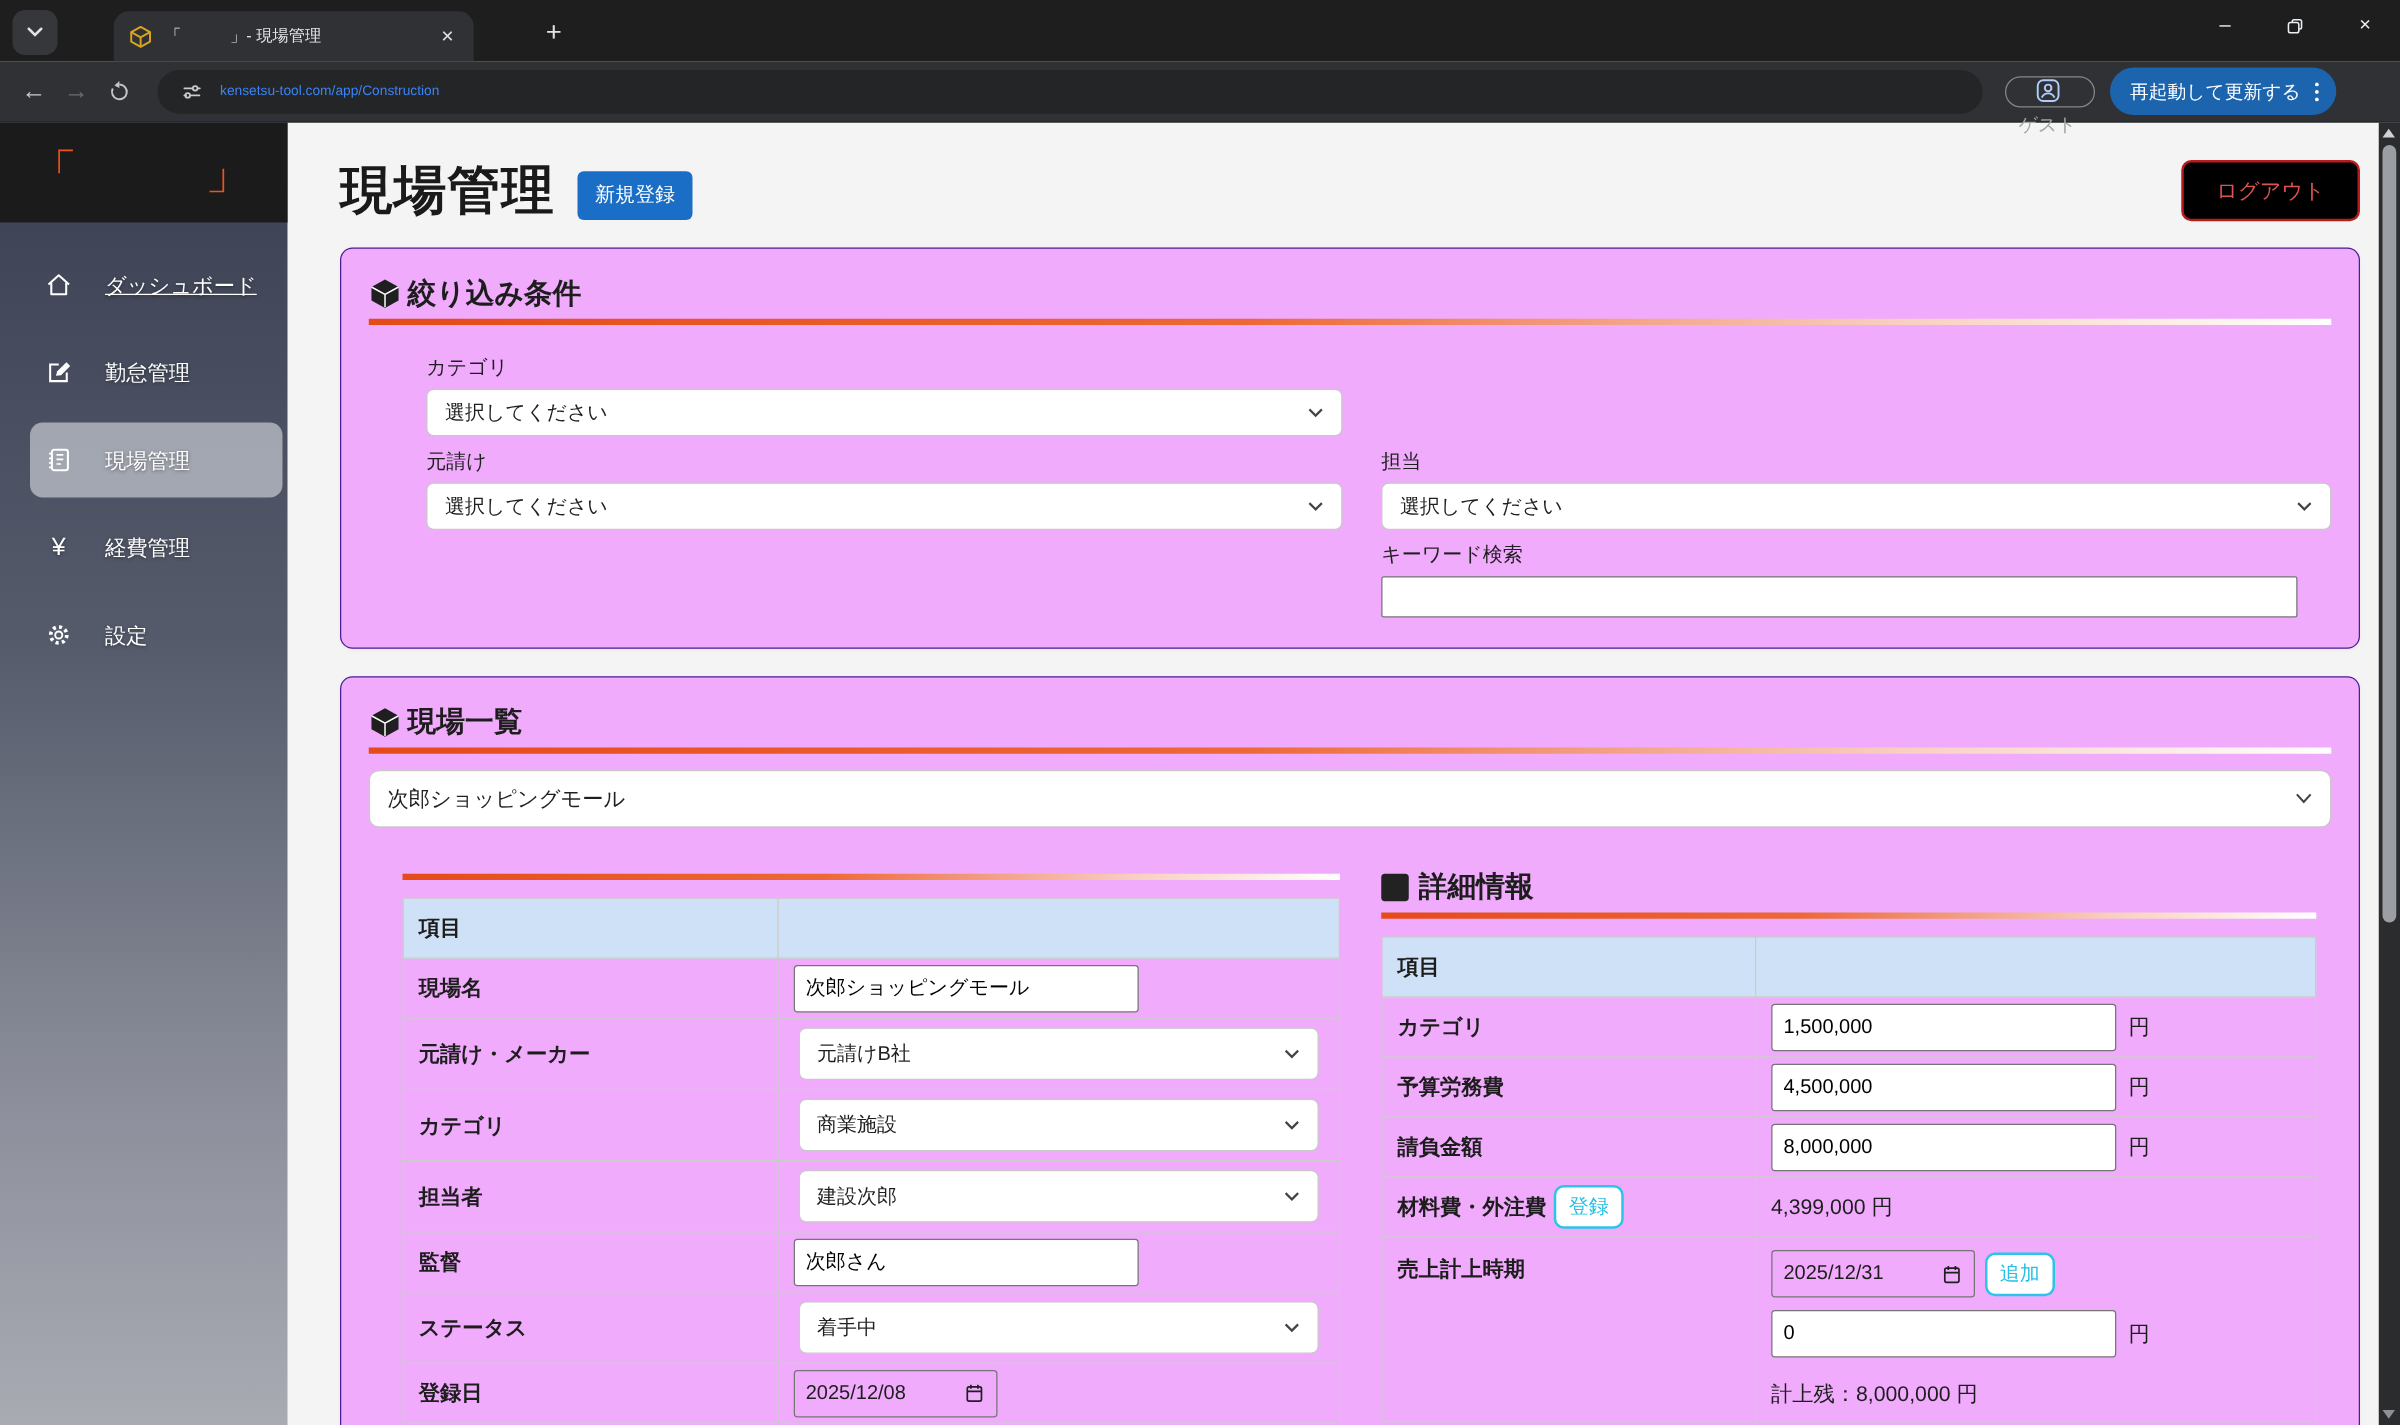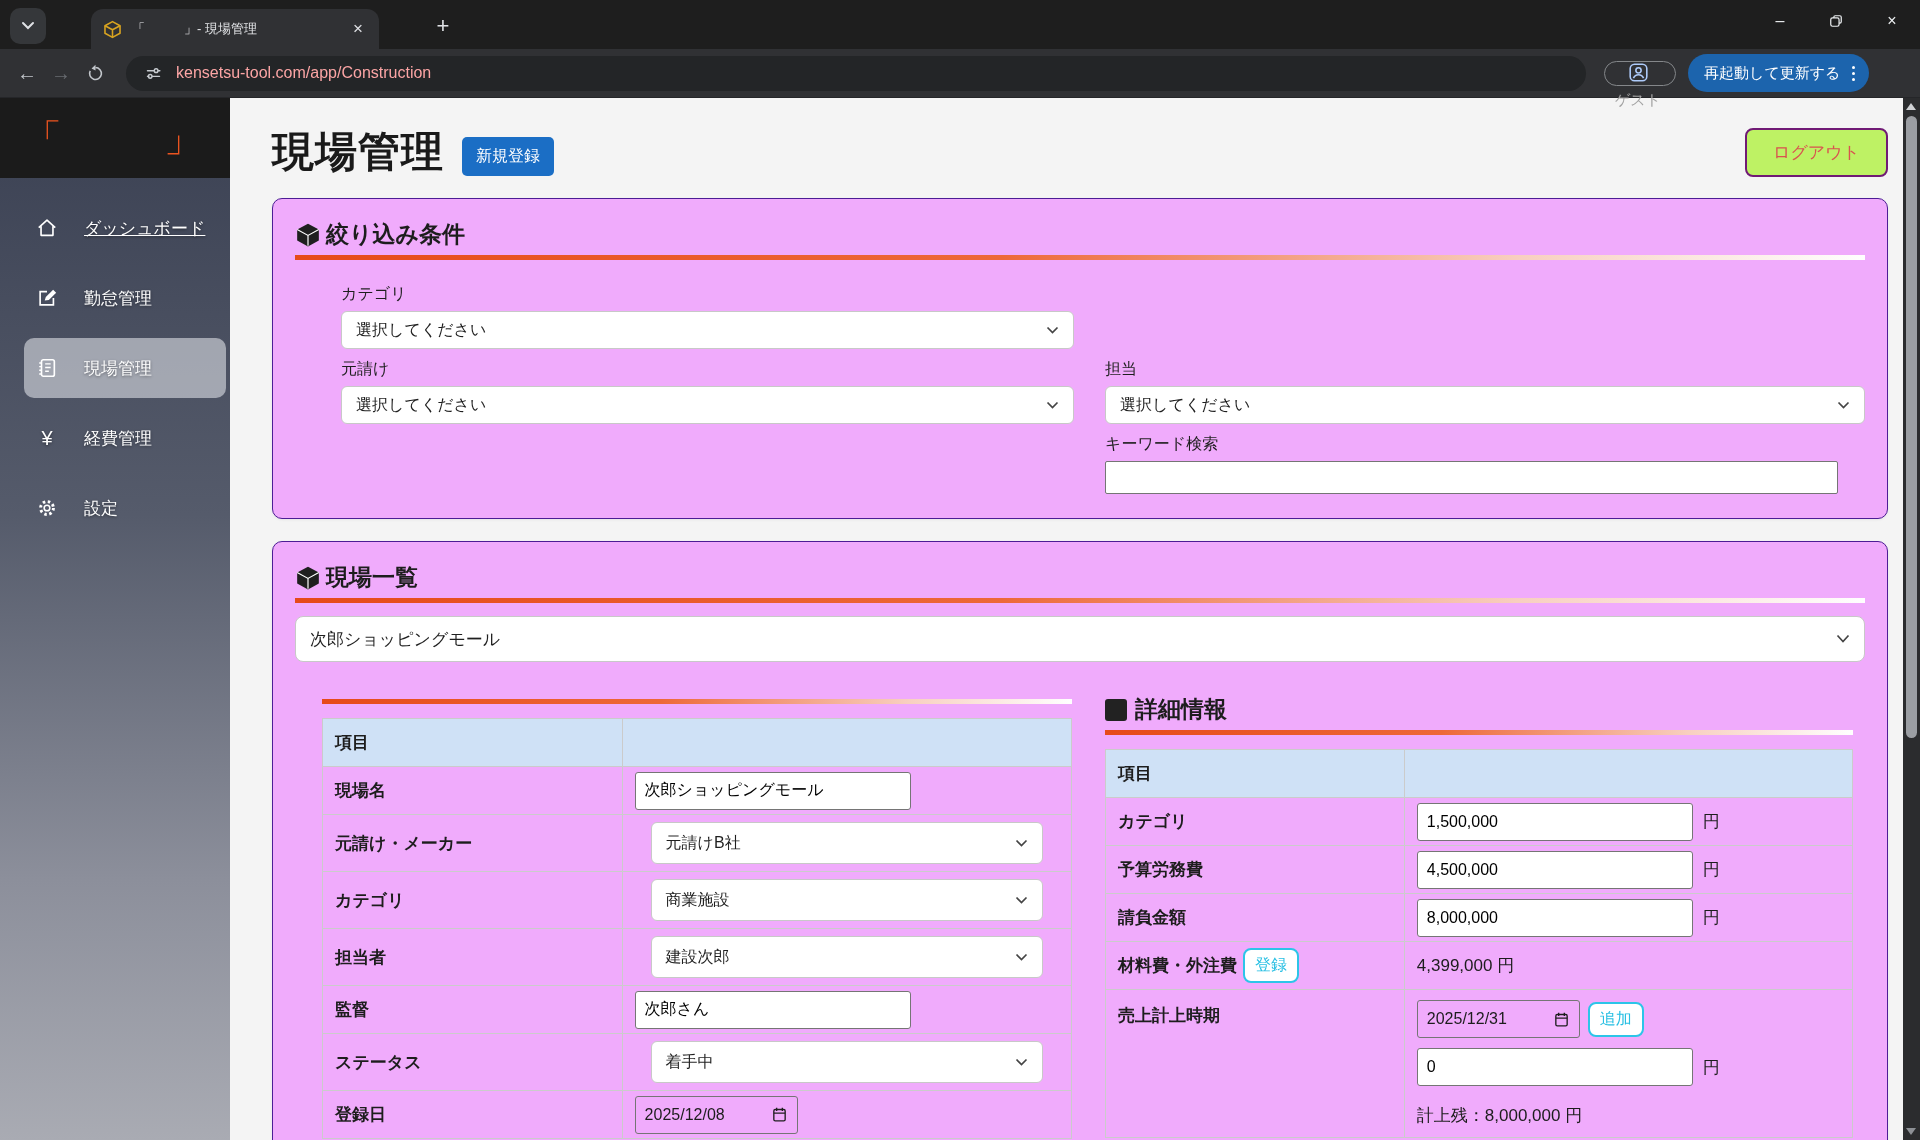--- a/index.html
+++ b/index.html
@@ -13,41 +13,41 @@
   .tab-close { color:#dfe1e5; font-size:17px; width:22px; height:22px; border-radius:50%; display:flex; align-items:center; justify-content:center; }
   .newtab-btn { color:#dfe1e5; font-size:22px; width:34px; height:34px; margin:0 0 6px 8px; display:flex; align-items:center; justify-content:center; border-radius:50%; }
   .win-controls { position:absolute; right:0; top:0; height:42px; display:flex; }
   .win-btn { width:56px; height:42px; display:flex; align-items:center; justify-content:center; color:#eceff1; font-size:16px; }
 
   .toolbar { height:49px; background:#303134; display:flex; align-items:center; padding:0 10px; border-bottom:1px solid #252629; }
   .nav-ico { width:34px; height:34px; display:flex; align-items:center; justify-content:center; font-size:20px; border-radius:50%; }
   .back { color:#c3c7cc; } .fwd { color:#686c71; } 
   .omnibox { flex:0 0 auto; width:1460px; height:35px; margin-left:14px; background:#232527; border-radius:18px; display:flex; align-items:center; padding:0 14px; }
   .omni-tune { width:26px; height:26px; border-radius:50%; display:flex; align-items:center; justify-content:center; }
-  .url-text { color:#fca5a5; font-size:16px; margin-left:10px; }
+  .url-text { color:#3b82f6; font-size:11px; margin-left:10px; }
   .guest-pill { margin-left:18px; height:25px; border:1px solid #84878a; border-radius:18px; display:flex; align-items:center; padding:0 14px 0 10px; gap:8px; color:#a3a3a3; font-size:15px;flex-direction:column; }
   .update-btn { margin-left:12px; height:38px; background:#1c64ad; border-radius:19px; display:flex; align-items:center; padding:0 8px 0 16px; color:#fff; font-size:15px; gap:6px; }
   .kebab { display:flex; flex-direction:column; gap:3px; padding:0 6px; }
   .kebab i { width:3px; height:3px; border-radius:50%; background:#fff; }
 
   
   #app { position:relative; display:flex; height:1042px; }
   aside { width:230px; flex:0 0 230px; background:linear-gradient(180deg,#3a4052 0%,#555b6b 40%,#8c8f9b 75%,#a9abb3 100%); }
   .logo-block { height:80px; background:#1b1b1b; display:flex; align-items:center; justify-content:space-between; padding:0 28px 0 24px; }
   .logo-block span { color:#ea5420; font-size:38px; line-height:80px; }
   nav { padding-top:26px; }
   .nav-item { display:flex; align-items:center; height:48px; margin:0 4px 22px 0; padding-left:36px; gap:26px; color:#fff; font-size:17px; text-shadow:0 1px 3px rgba(0,0,0,.45); }
   .nav-item.selected { background:rgba(235,237,242,.55); border-radius:10px; margin-left:24px; padding-left:12px; height:60px; margin-bottom:16px; margin-top:-6px; }
   .nav-item .lbl.link { text-decoration:underline; }
 
   main { flex:1; padding:26px 32px 0 42px; overflow:hidden; }
   .page-head { display:flex; align-items:center; }
   .page-title { font-size:42px; font-weight:bold; color:#1a1a1a; letter-spacing:1px; }
   .new-btn { margin-left:18px; margin-top:8px; background:#1b6ec5; color:#fff; font-size:16px; border:none; border-radius:5px; padding:9px 14px; }
-  .logout-btn { margin-left:auto; background:#bef264; border:2px solid #701a75; color:#d9534f; font-size:17px; border-radius:8px; padding:11px 26px; }
+  .logout-btn { margin-left:auto; background:#000000; border:2px solid #b91c1c; color:#d9534f; font-size:17px; border-radius:8px; padding:11px 26px; }
 
   .card { background:#f0abfc; border-radius:10px; border:1px solid #4c1d95; box-shadow:0 1px 3px rgba(0,0,0,.06); padding:20px 22px; }
   .filter-card { margin-top:18px; }
   .list-card { margin-top:22px; height:660px; }
 
   .sec-head { display:flex; align-items:center; gap:5px; }
   .sec-head .txt { font-size:23px; font-weight:bold; color:#1d1d1d; }
   .accent-line { height:5px; margin-top:5px; background:linear-gradient(90deg,#e64a19 0%,#ed6838 45%,#f8cfc0 78%,#ffffff 100%); }
 
   .filter-form { margin:14px 0 4px 46px; display:grid; grid-template-columns:733px 1fr; column-gap:31px; }
@@ -63,21 +63,21 @@
   .sub-head .sq { width:22px; height:22px; background:#222; border-radius:3px; }
   .sub-head .txt { font-size:23px; font-weight:bold; color:#1d1d1d; }
 
   table.info { width:100%; border-collapse:collapse; margin-top:14px; }
   table.info td { border:1px solid #cbcbcb; padding:4px 12px; font-size:17px; color:#1d1d1d; }
   table.info td.lab { font-weight:bold; width:40%; }
   tr.hdr td { background:#cfe1f6; font-weight:bold; height:42px; }
   table.info td { height:48px; }
 
   .tin { height:38px; border:1px solid #757575; border-radius:3px; font-size:16px; padding:0 9px; width:276px; }
-  .cell-sel { height:42px; margin:3px 16px; }
+  .cell-sel { height:42px; margin:3px 4px; }
   .date-box { width:163px; height:38px; border:1px solid #757575; border-radius:3px; display:flex; align-items:center; padding:0 9px; font-size:16px; gap:8px; }
   .date-box .cal { margin-left:auto; }
   .money { display:flex; align-items:center; gap:10px; }
   .cyan-btn { background:#fff; border:2px solid #2cc5e8; color:#27bfe3; font-size:16px; border-radius:8px; padding:5px 10px; }
   .lab-flex { display:flex; align-items:center; gap:6px; font-weight:bold; }
   .stack { display:flex; flex-direction:column; gap:10px; padding:6px 0; }
   .row-flex { display:flex; align-items:center; gap:8px; }
   .remaining { font-size:17px; margin-top:8px; }
 
   

